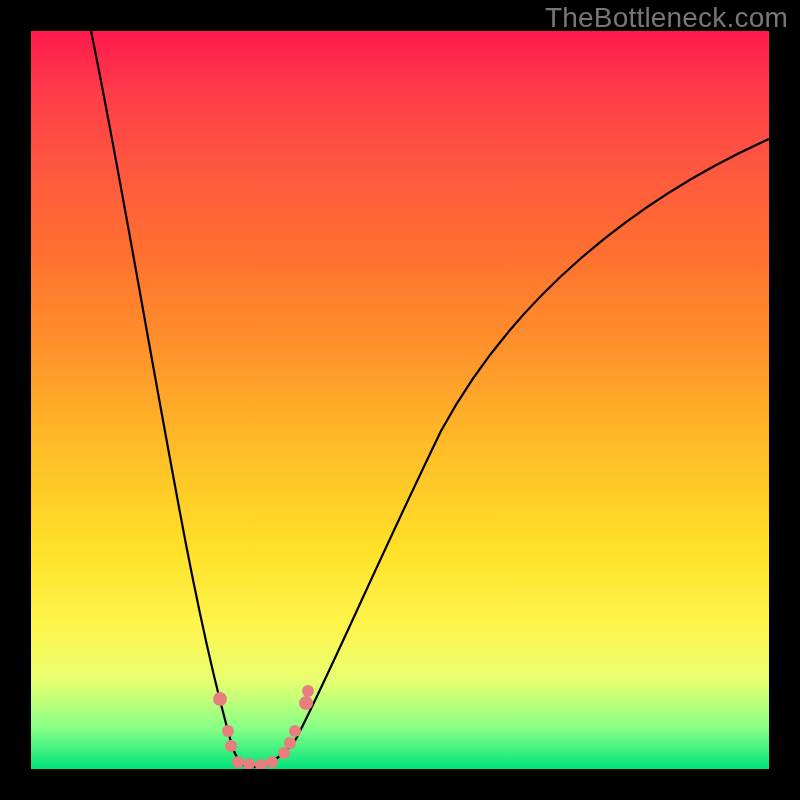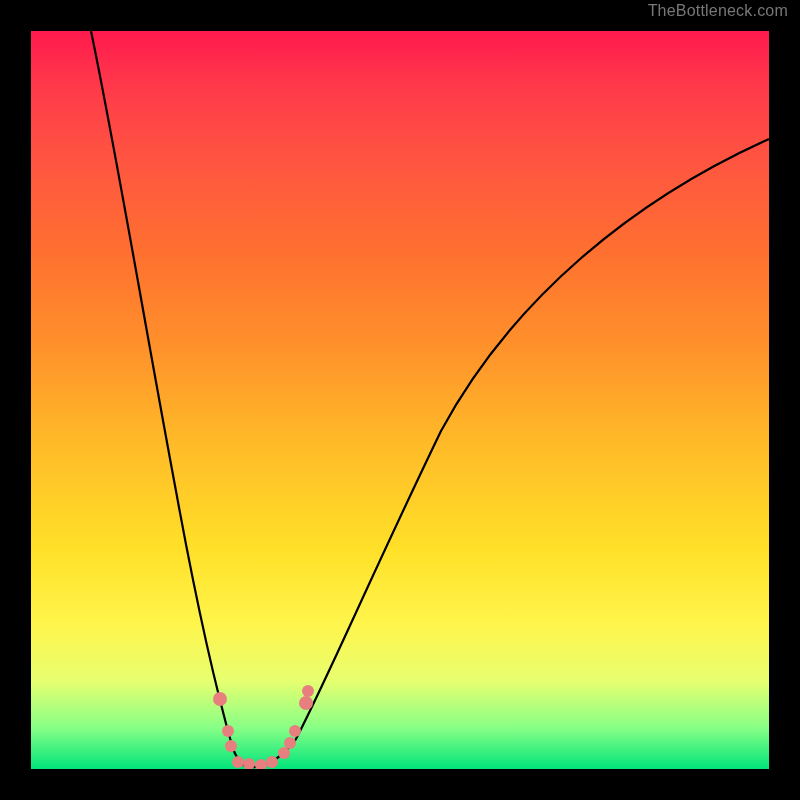--- a/index.html
+++ b/index.html
@@ -35,21 +35,21 @@
       #e8ff70 88%,
       #86ff86 94.5%,
       #00e47a 100%
     );
   }
   .watermark {
     position: absolute;
     top: 2px;
     right: 12px;
     color: #777;
-    font-size: 16px;
+    font-size: 28px;
     letter-spacing: 0.2px;
     z-index: 5;
   }
   svg.curves {
     position: absolute;
     left: 0; top: 0;
     width: 738px;
     height: 738px;
   }
   .dot {

